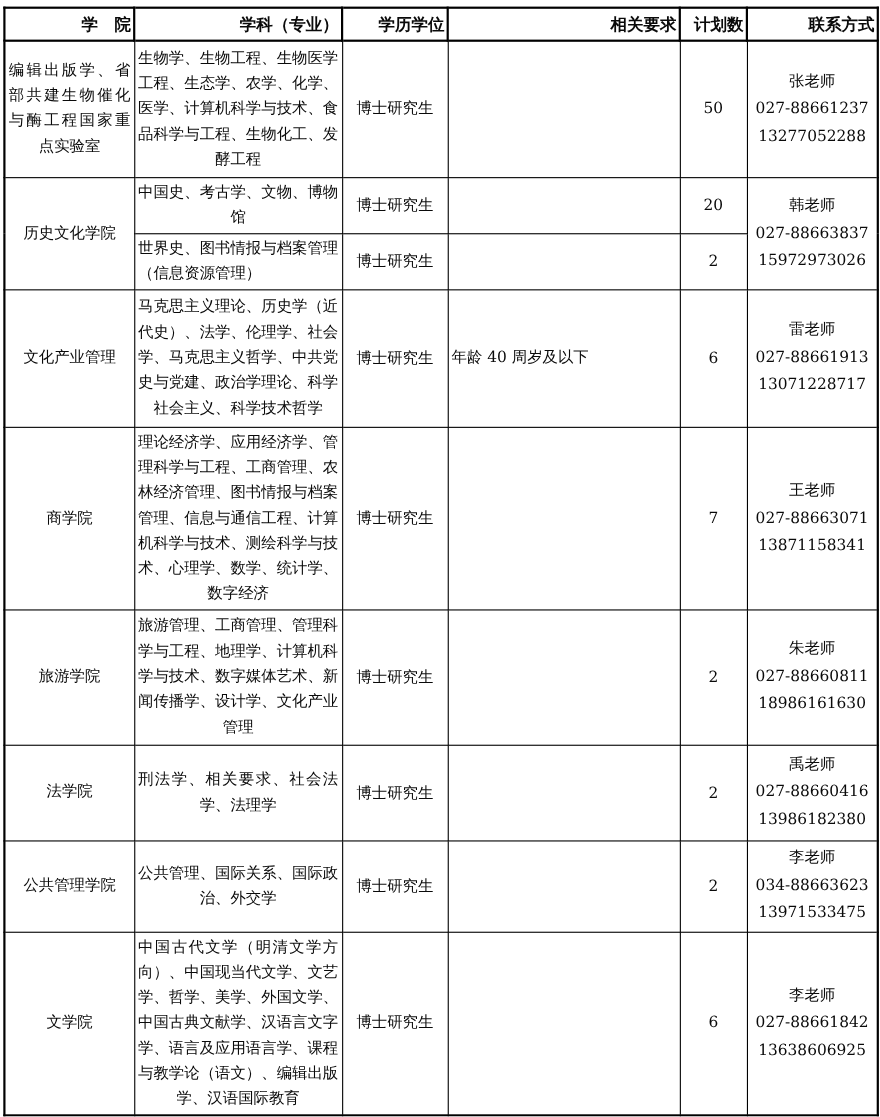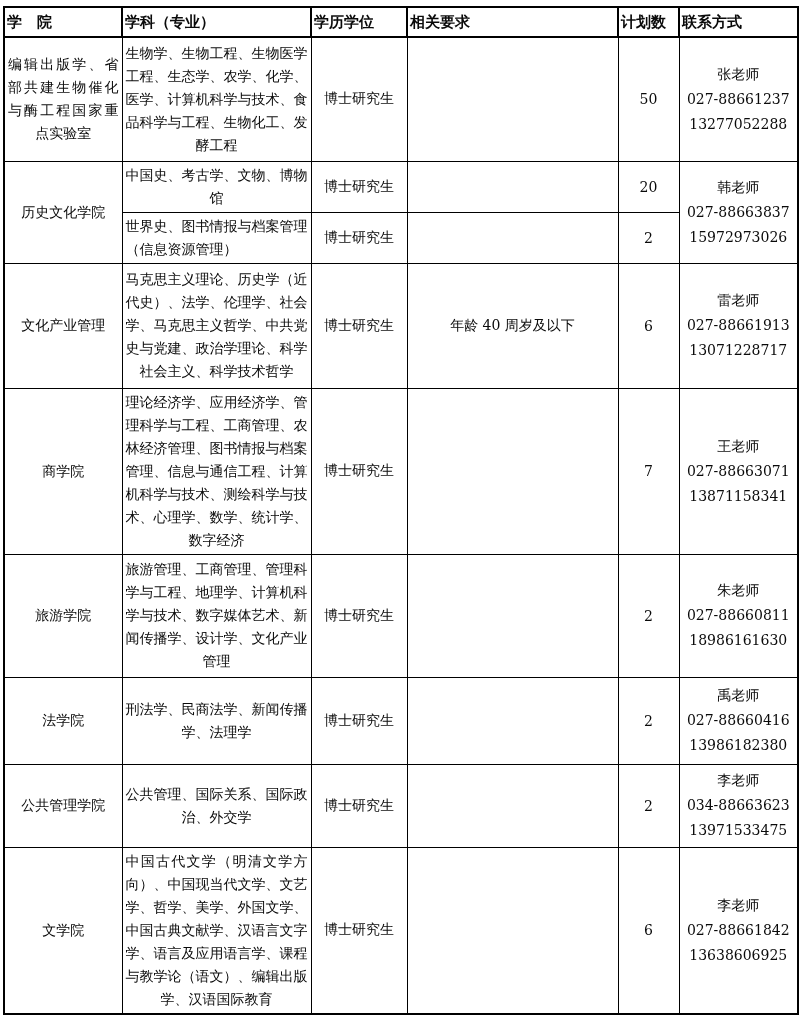--- a/index.html
+++ b/index.html
@@ -25,21 +25,21 @@
     vertical-align: middle;
     padding: 2px 3px;
     overflow: hidden;
     font-size: 14px;
   }
   .doc-table thead th {
     border-width: 2px;
     font-family: "DejaVu Sans", "Liberation Sans", sans-serif;
     font-weight: bold;
     font-size: 15px;
-    text-align: left;
+    text-align: right;
     padding: 4px 2px;
   }
   
   col.c-college { width: 118px; }
   col.c-majors  { width: 189px; }
   col.c-degree  { width: 96px; }
   col.c-req     { width: 211px; }
   col.c-count   { width: 61px; }
   col.c-contact { width: 119px; }
   
@@ -55,21 +55,21 @@
   tr.h-r8 { height: 161px; }
   
   .cjk-just {
     text-align: justify;
     text-align-last: center;
     text-justify: inter-character;
     line-height: 23px;
   }
   .last-left { text-align-last: left; }
   .center { text-align: center; margin-left: 28px; }
-  .req-cell { text-align: center; line-height: 23px; }
+  .req-cell { text-align: left; line-height: 23px; }
   .contact-cell { text-align: center; margin-top: 30px; }
   .contact-cell div { line-height: 25px; }
 </style>
 </head>
 <body>
 
 <div class="table-wrap">
   <table class="doc-table">
     <colgroup>
       <col class="c-college">
@@ -157,21 +157,21 @@
         <td class="center">2</td>
         <td class="contact-cell">
           <div>朱老师</div>
           <div>027-88660811</div>
           <div>18986161630</div>
         </td>
       </tr>
 
       <tr class="h-r6">
         <td class="cjk-just">法学院</td>
-        <td class="cjk-just">刑法学、民商法学、新闻传播学、法理学</td>
+        <td class="cjk-just">刑法学、相关要求、社会法学、法理学</td>
         <td class="center">博士研究生</td>
         <td class="req-cell"></td>
         <td class="center">2</td>
         <td class="contact-cell">
           <div>禹老师</div>
           <div>027-88660416</div>
           <div>13986182380</div>
         </td>
       </tr>
 

